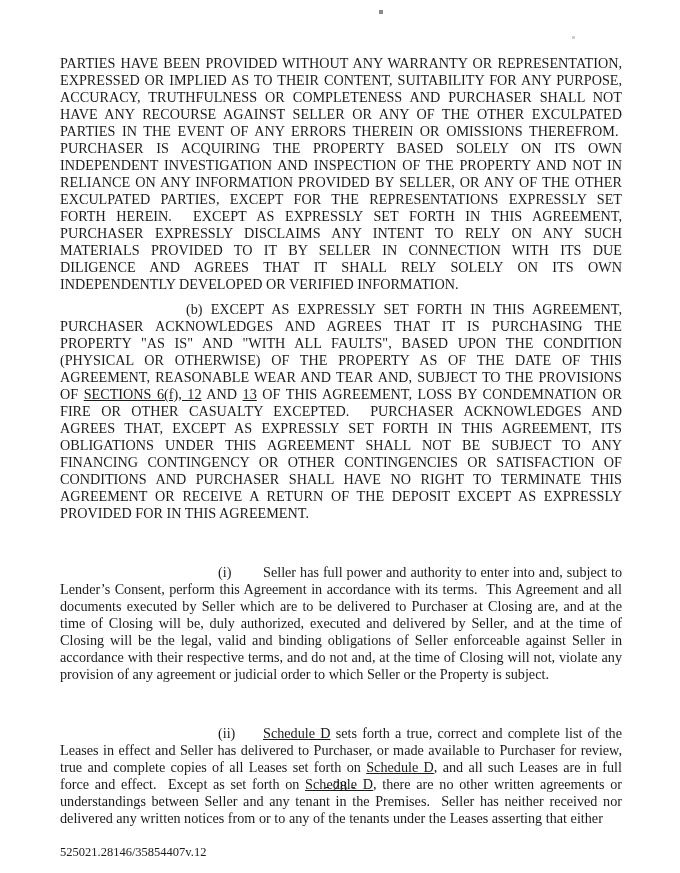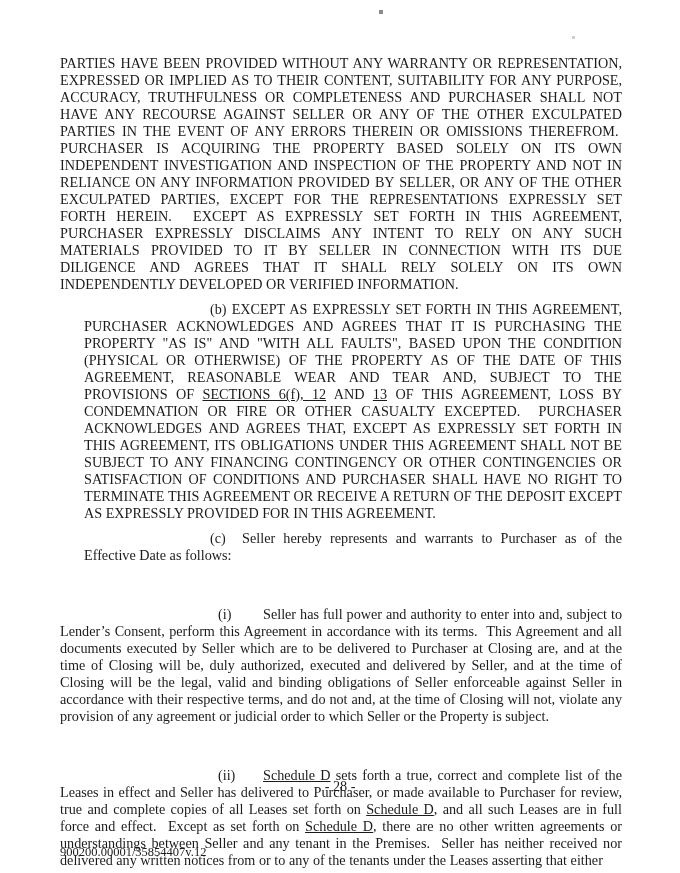--- a/index.html
+++ b/index.html
@@ -27,21 +27,20 @@
     text-align: justify;
   }
   .para {
     margin: 8px 0 0 0;
   }
   .para:first-child {
     margin-top: 0;
   }
   .indent {
     text-indent: 126px;
-    margin-left: 24px;
   }
   .num-indent {
     text-indent: 158px;
     margin-top: 42px;
   }
   .pnum {
     display: inline-block;
     width: 45px;
     text-indent: 0;
   }
@@ -89,25 +88,24 @@
 
   <div class="speck speck-1"></div>
   <div class="speck speck-2"></div>
 
   <div class="content">
 
     <p class="para"><span>PARTIES HAVE BEEN PROVIDED WITHOUT ANY WARRANTY OR REPRESENTATION, EXPRESSED OR IMPLIED AS TO THEIR CONTENT, SUITABILITY FOR ANY PURPOSE, ACCURACY, TRUTHFULNESS OR COMPLETENESS AND PURCHASER SHALL NOT HAVE ANY RECOURSE AGAINST SELLER OR ANY OF THE OTHER EXCULPATED PARTIES IN THE EVENT OF ANY ERRORS THEREIN OR OMISSIONS THEREFROM.&nbsp; PURCHASER IS ACQUIRING THE PROPERTY BASED SOLELY ON ITS OWN INDEPENDENT INVESTIGATION AND INSPECTION OF THE PROPERTY AND NOT IN RELIANCE ON ANY INFORMATION PROVIDED BY SELLER, OR ANY OF THE OTHER EXCULPATED PARTIES, EXCEPT FOR THE REPRESENTATIONS EXPRESSLY SET FORTH HEREIN.&nbsp; EXCEPT AS EXPRESSLY SET FORTH IN THIS AGREEMENT, PURCHASER EXPRESSLY DISCLAIMS ANY INTENT TO RELY ON ANY SUCH MATERIALS PROVIDED TO IT BY SELLER IN CONNECTION WITH ITS DUE DILIGENCE AND AGREES THAT IT SHALL RELY SOLELY ON ITS OWN INDEPENDENTLY DEVELOPED OR VERIFIED INFORMATION.</span></p>
 
     <p class="para indent"><span>(b) EXCEPT AS EXPRESSLY SET FORTH IN THIS AGREEMENT, PURCHASER ACKNOWLEDGES AND AGREES THAT IT IS PURCHASING THE PROPERTY "AS IS" AND "WITH ALL FAULTS", BASED UPON THE CONDITION (PHYSICAL OR OTHERWISE) OF THE PROPERTY AS OF THE DATE OF THIS AGREEMENT, REASONABLE WEAR AND TEAR AND, SUBJECT TO THE PROVISIONS OF </span><span class="u">SECTIONS 6(f), 12</span><span> AND </span><span class="u">13</span><span> OF THIS AGREEMENT, LOSS BY CONDEMNATION OR FIRE OR OTHER CASUALTY EXCEPTED.&nbsp; PURCHASER ACKNOWLEDGES AND AGREES THAT, EXCEPT AS EXPRESSLY SET FORTH IN THIS AGREEMENT, ITS OBLIGATIONS UNDER THIS AGREEMENT SHALL NOT BE SUBJECT TO ANY FINANCING CONTINGENCY OR OTHER CONTINGENCIES OR SATISFACTION OF CONDITIONS AND PURCHASER SHALL HAVE NO RIGHT TO TERMINATE THIS AGREEMENT OR RECEIVE A RETURN OF THE DEPOSIT EXCEPT AS EXPRESSLY PROVIDED FOR IN THIS AGREEMENT.</span></p>
 
-    <p class="para indent"><span>(c)&nbsp; Seller hereby represents and warrants to Purchaser as of the Effective Date as follows:</span></p>
 
     <p class="para num-indent"><span class="pnum">(i)</span><span><span>Seller has full power and authority to enter into and, subject to Lender’s Consent, perform this Agreement in accordance with its terms.&nbsp; This Agreement and all documents executed by Seller which are to be delivered to Purchaser at Closing are, and at the time of Closing will be, duly authorized, executed and delivered by Seller, and at the time of Closing will be the legal, valid and binding obligations of Seller enforceable against Seller in accordance with their respective terms, and do not and, at the time of Closing will not, violate any provision of any agreement or judicial order to which Seller or the Property is subject.</span></span></p>
 
     <p class="para num-indent"><span class="pnum">(ii)</span><span><span class="u">Schedule D</span><span> sets forth a true, correct and complete list of the Leases in effect and Seller has delivered to Purchaser, or made available to Purchaser for review, true and complete copies of all Leases set forth on </span><span class="u">Schedule D</span><span>, and all such Leases are in full force and effect.&nbsp; Except as set forth on </span><span class="u">Schedule D</span><span>, there are no other written agreements or understandings between Seller and any tenant in the Premises.&nbsp; Seller has neither received nor delivered any written notices from or to any of the tenants under the Leases asserting that either</span></span></p>
 
   </div>
 
   <div class="page-number">- 28 -</div>
 
-  <div class="doc-id">900200.00001/35854407v.12</div>
+  <div class="doc-id">525021.28146/35854407v.12</div>
 
 </div>
 
 </body></html>

